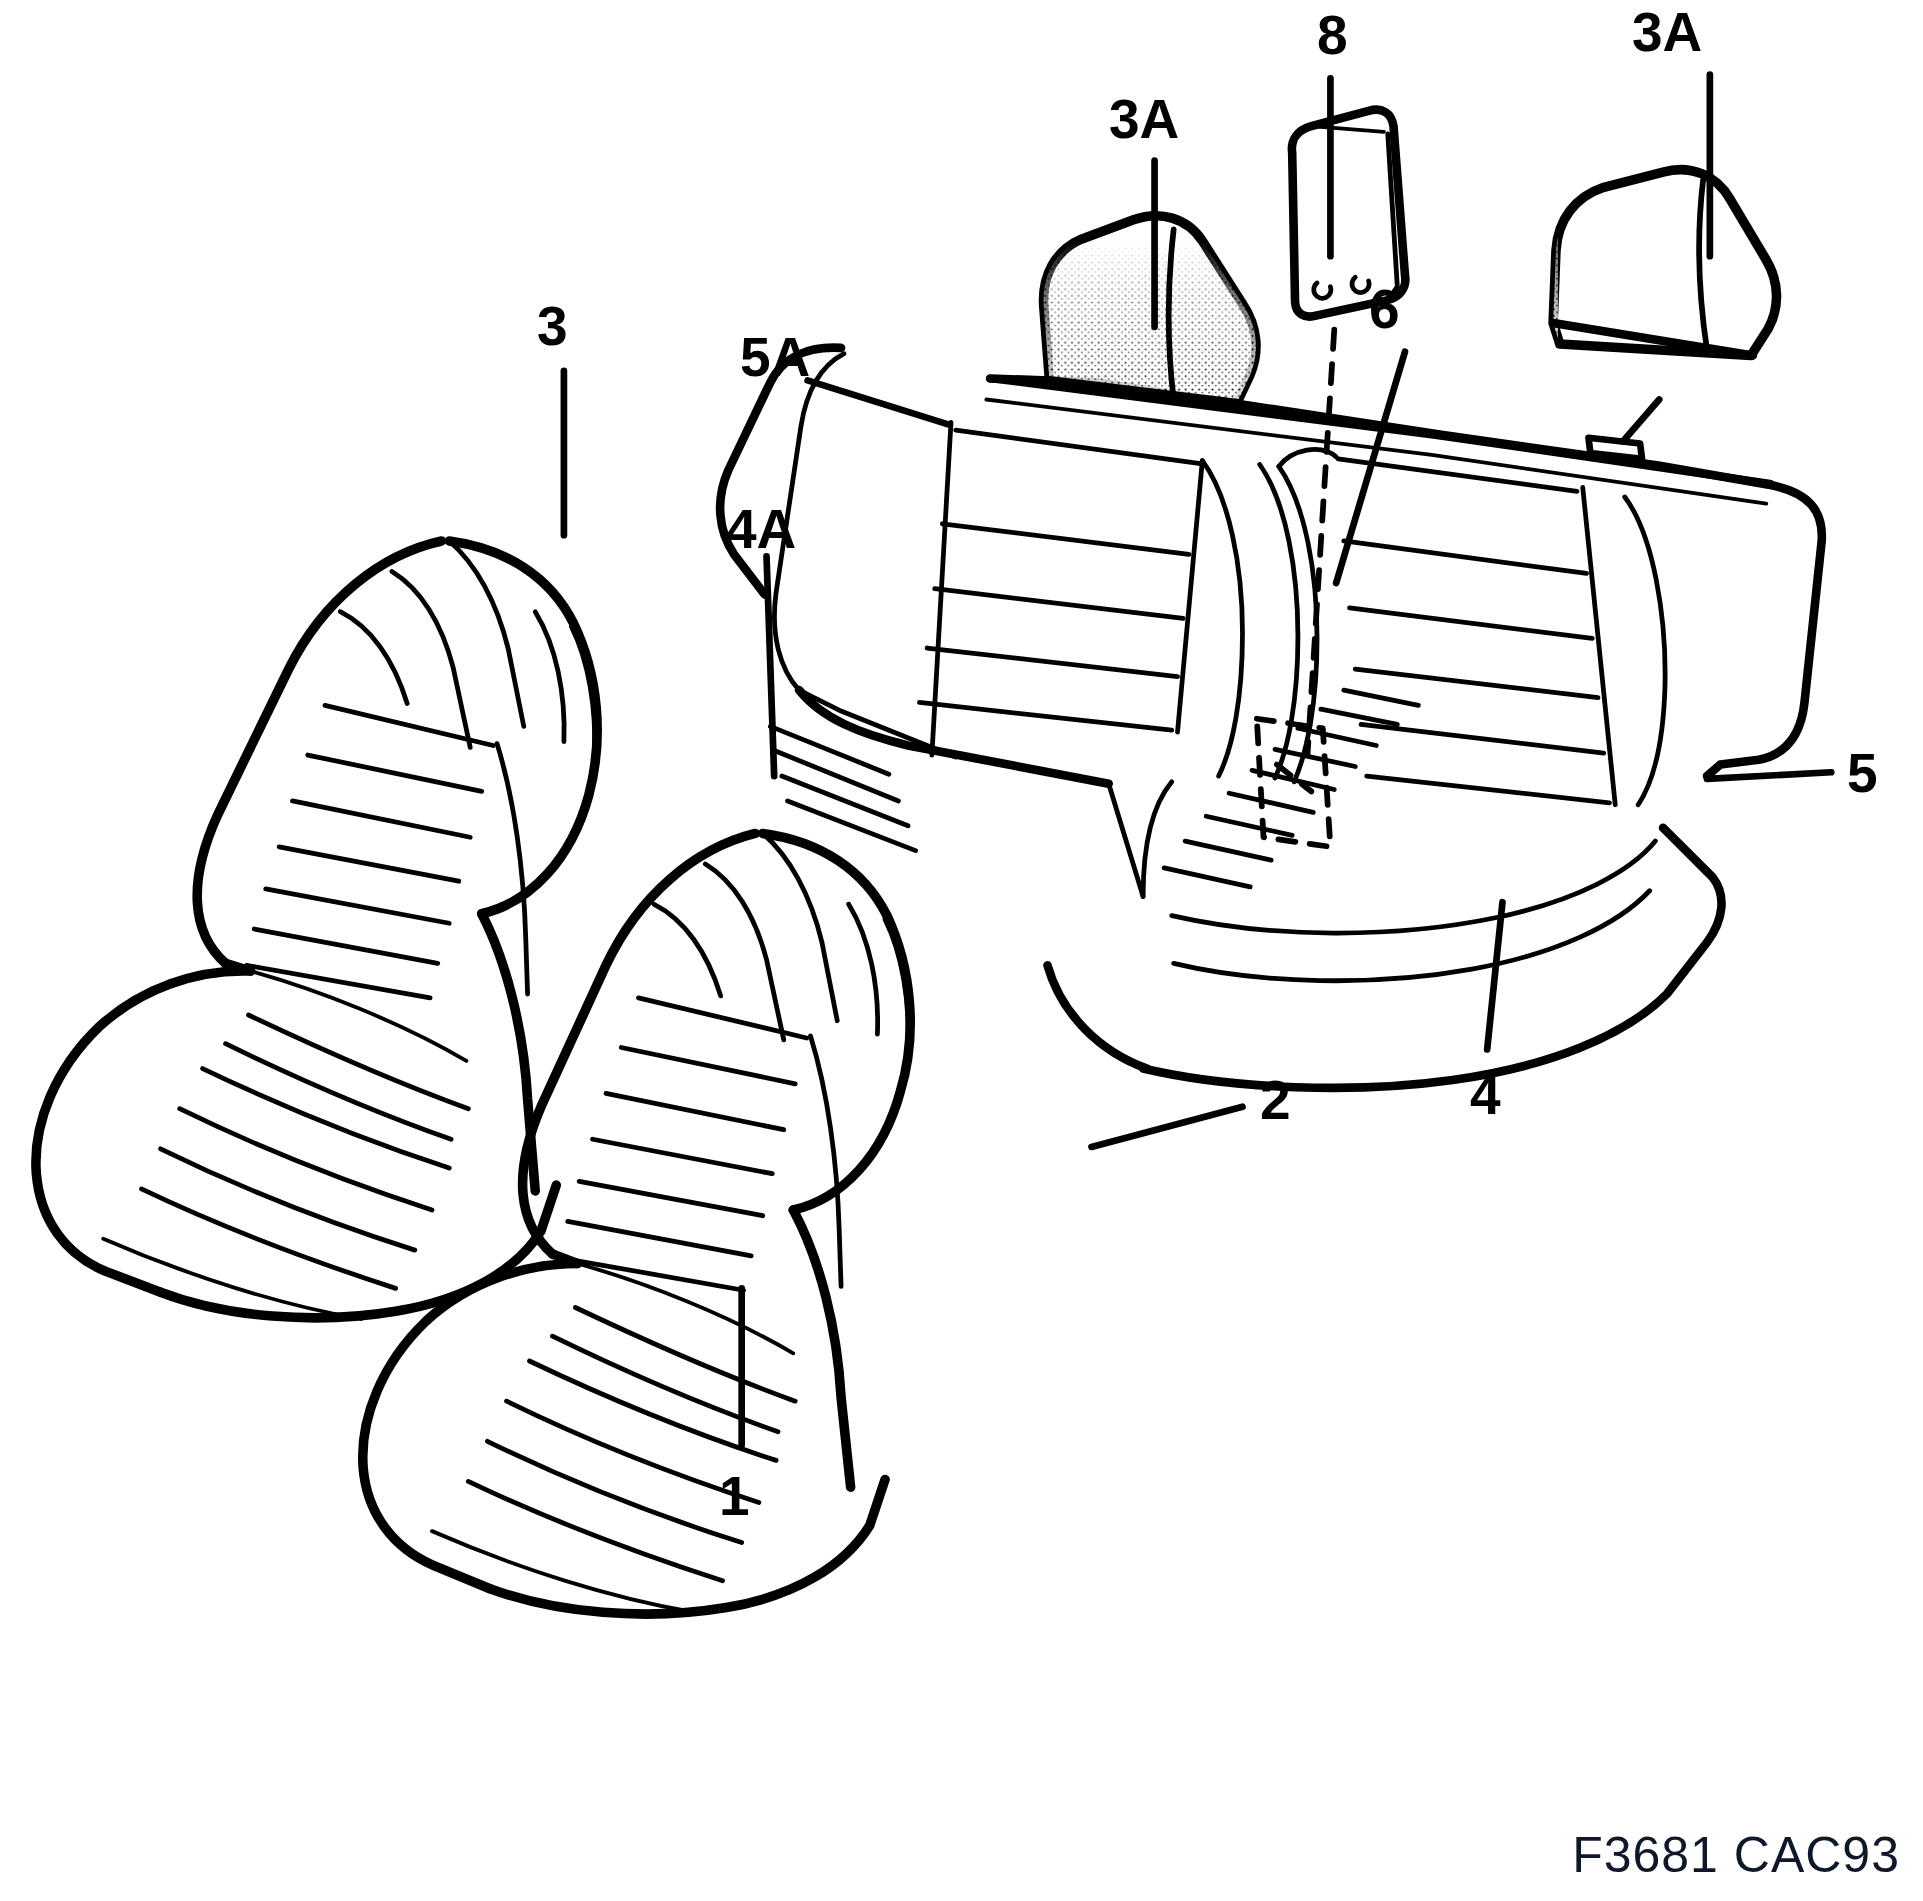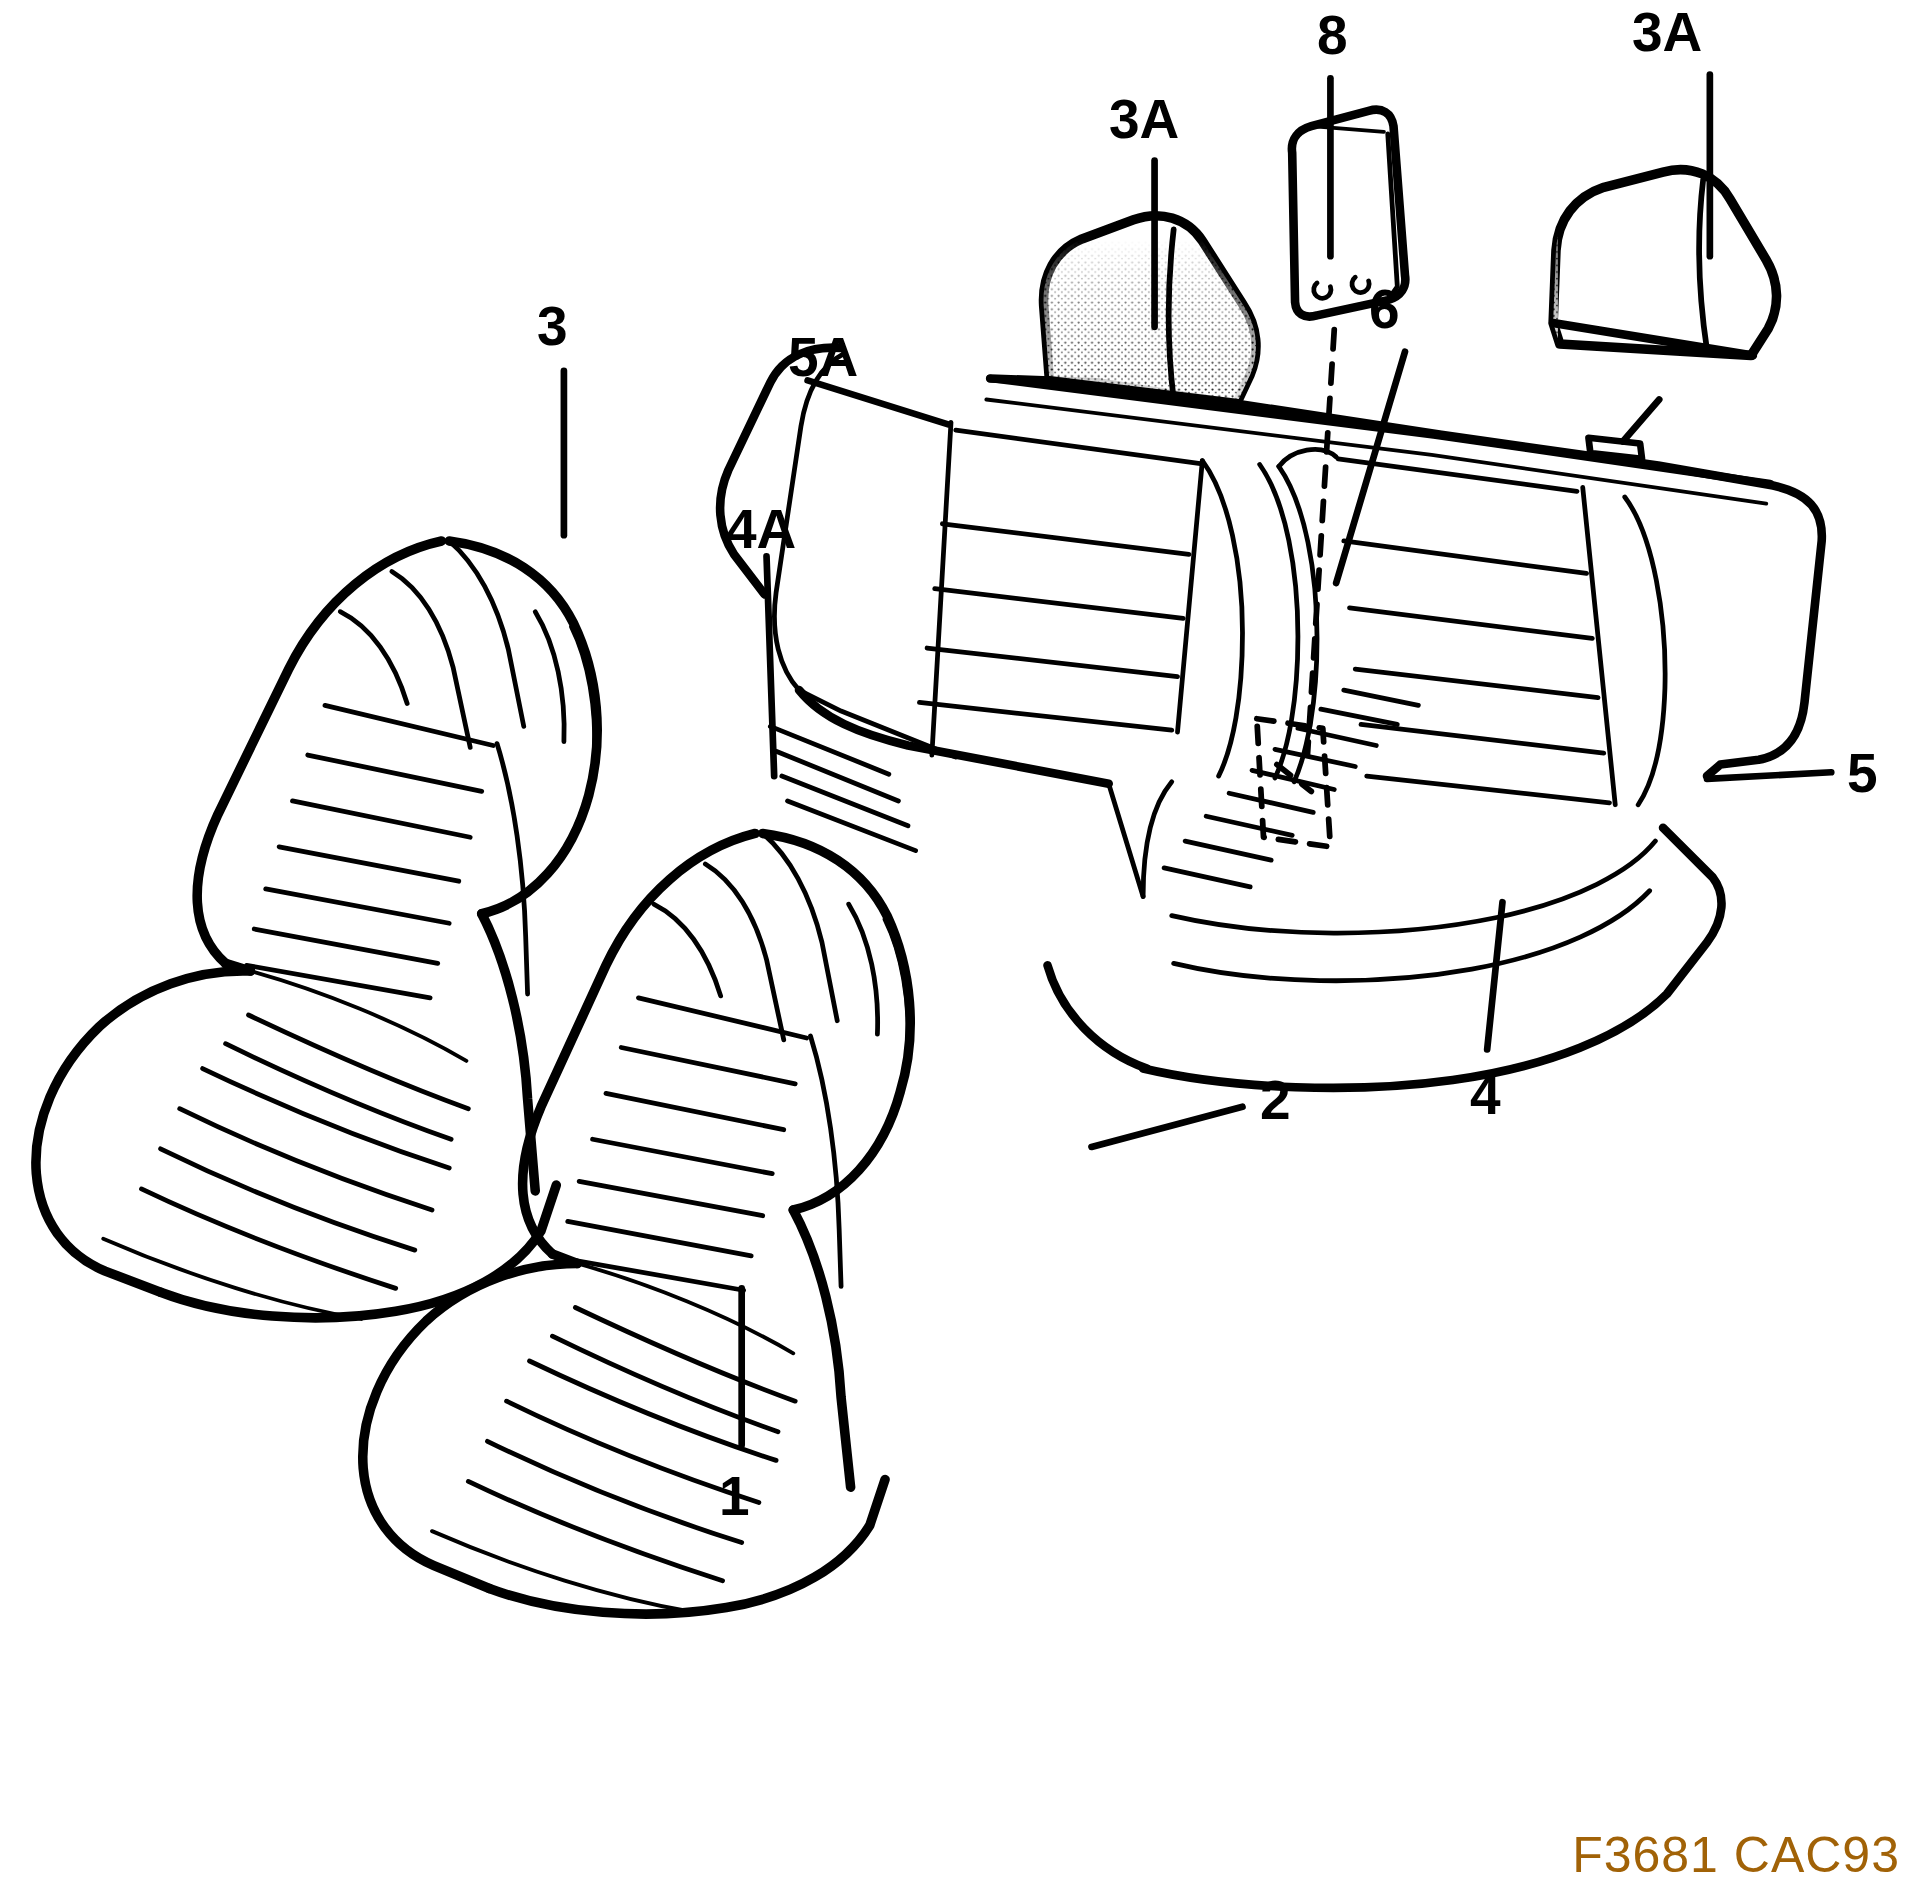--- a/index.html
+++ b/index.html
@@ -34,21 +34,21 @@
     user-select: none;
   }
   #figure-code {
     position: absolute;
     right: 23px;
     bottom: 17px;
     font-family: "Liberation Sans", sans-serif;
     font-size: 50px;
     font-weight: normal;
     letter-spacing: 1px;
-    color: #a16207;
+    color: #0f172a;
     white-space: nowrap;
   }
 </style>
 </head>
 <body>
 
 <div id="sheet">
 
   <svg id="art" viewBox="0 0 2012 1989" xmlns="http://www.w3.org/2000/svg">
     <defs>
@@ -358,21 +358,21 @@
   <div class="callout" style="left:1317px; top:7.6px;">8</div>
 
   <div class="callout" style="left:1632px; top:4.8px;">3A</div>
 
   <div class="callout" style="left:1109px; top:92px;">3A</div>
 
   <div class="callout" style="left:1369px; top:282px;">6</div>
 
   <div class="callout" style="left:537px; top:299px;">3</div>
 
-  <div class="callout" style="left:788px; top:330px;">5A</div>
+  <div class="callout" style="left:740px; top:330px;">5A</div>
 
   <div class="callout" style="left:726px; top:486px;margin-top:16px;">4A</div>
 
   <div class="callout" style="left:1847px; top:746px;">5</div>
 
   <div class="callout" style="left:1260px; top:1073px;">2</div>
 
   <div class="callout" style="left:1470px; top:1068px;">4</div>
 
   <div class="callout" style="left:719px; top:1469px;">1</div>

